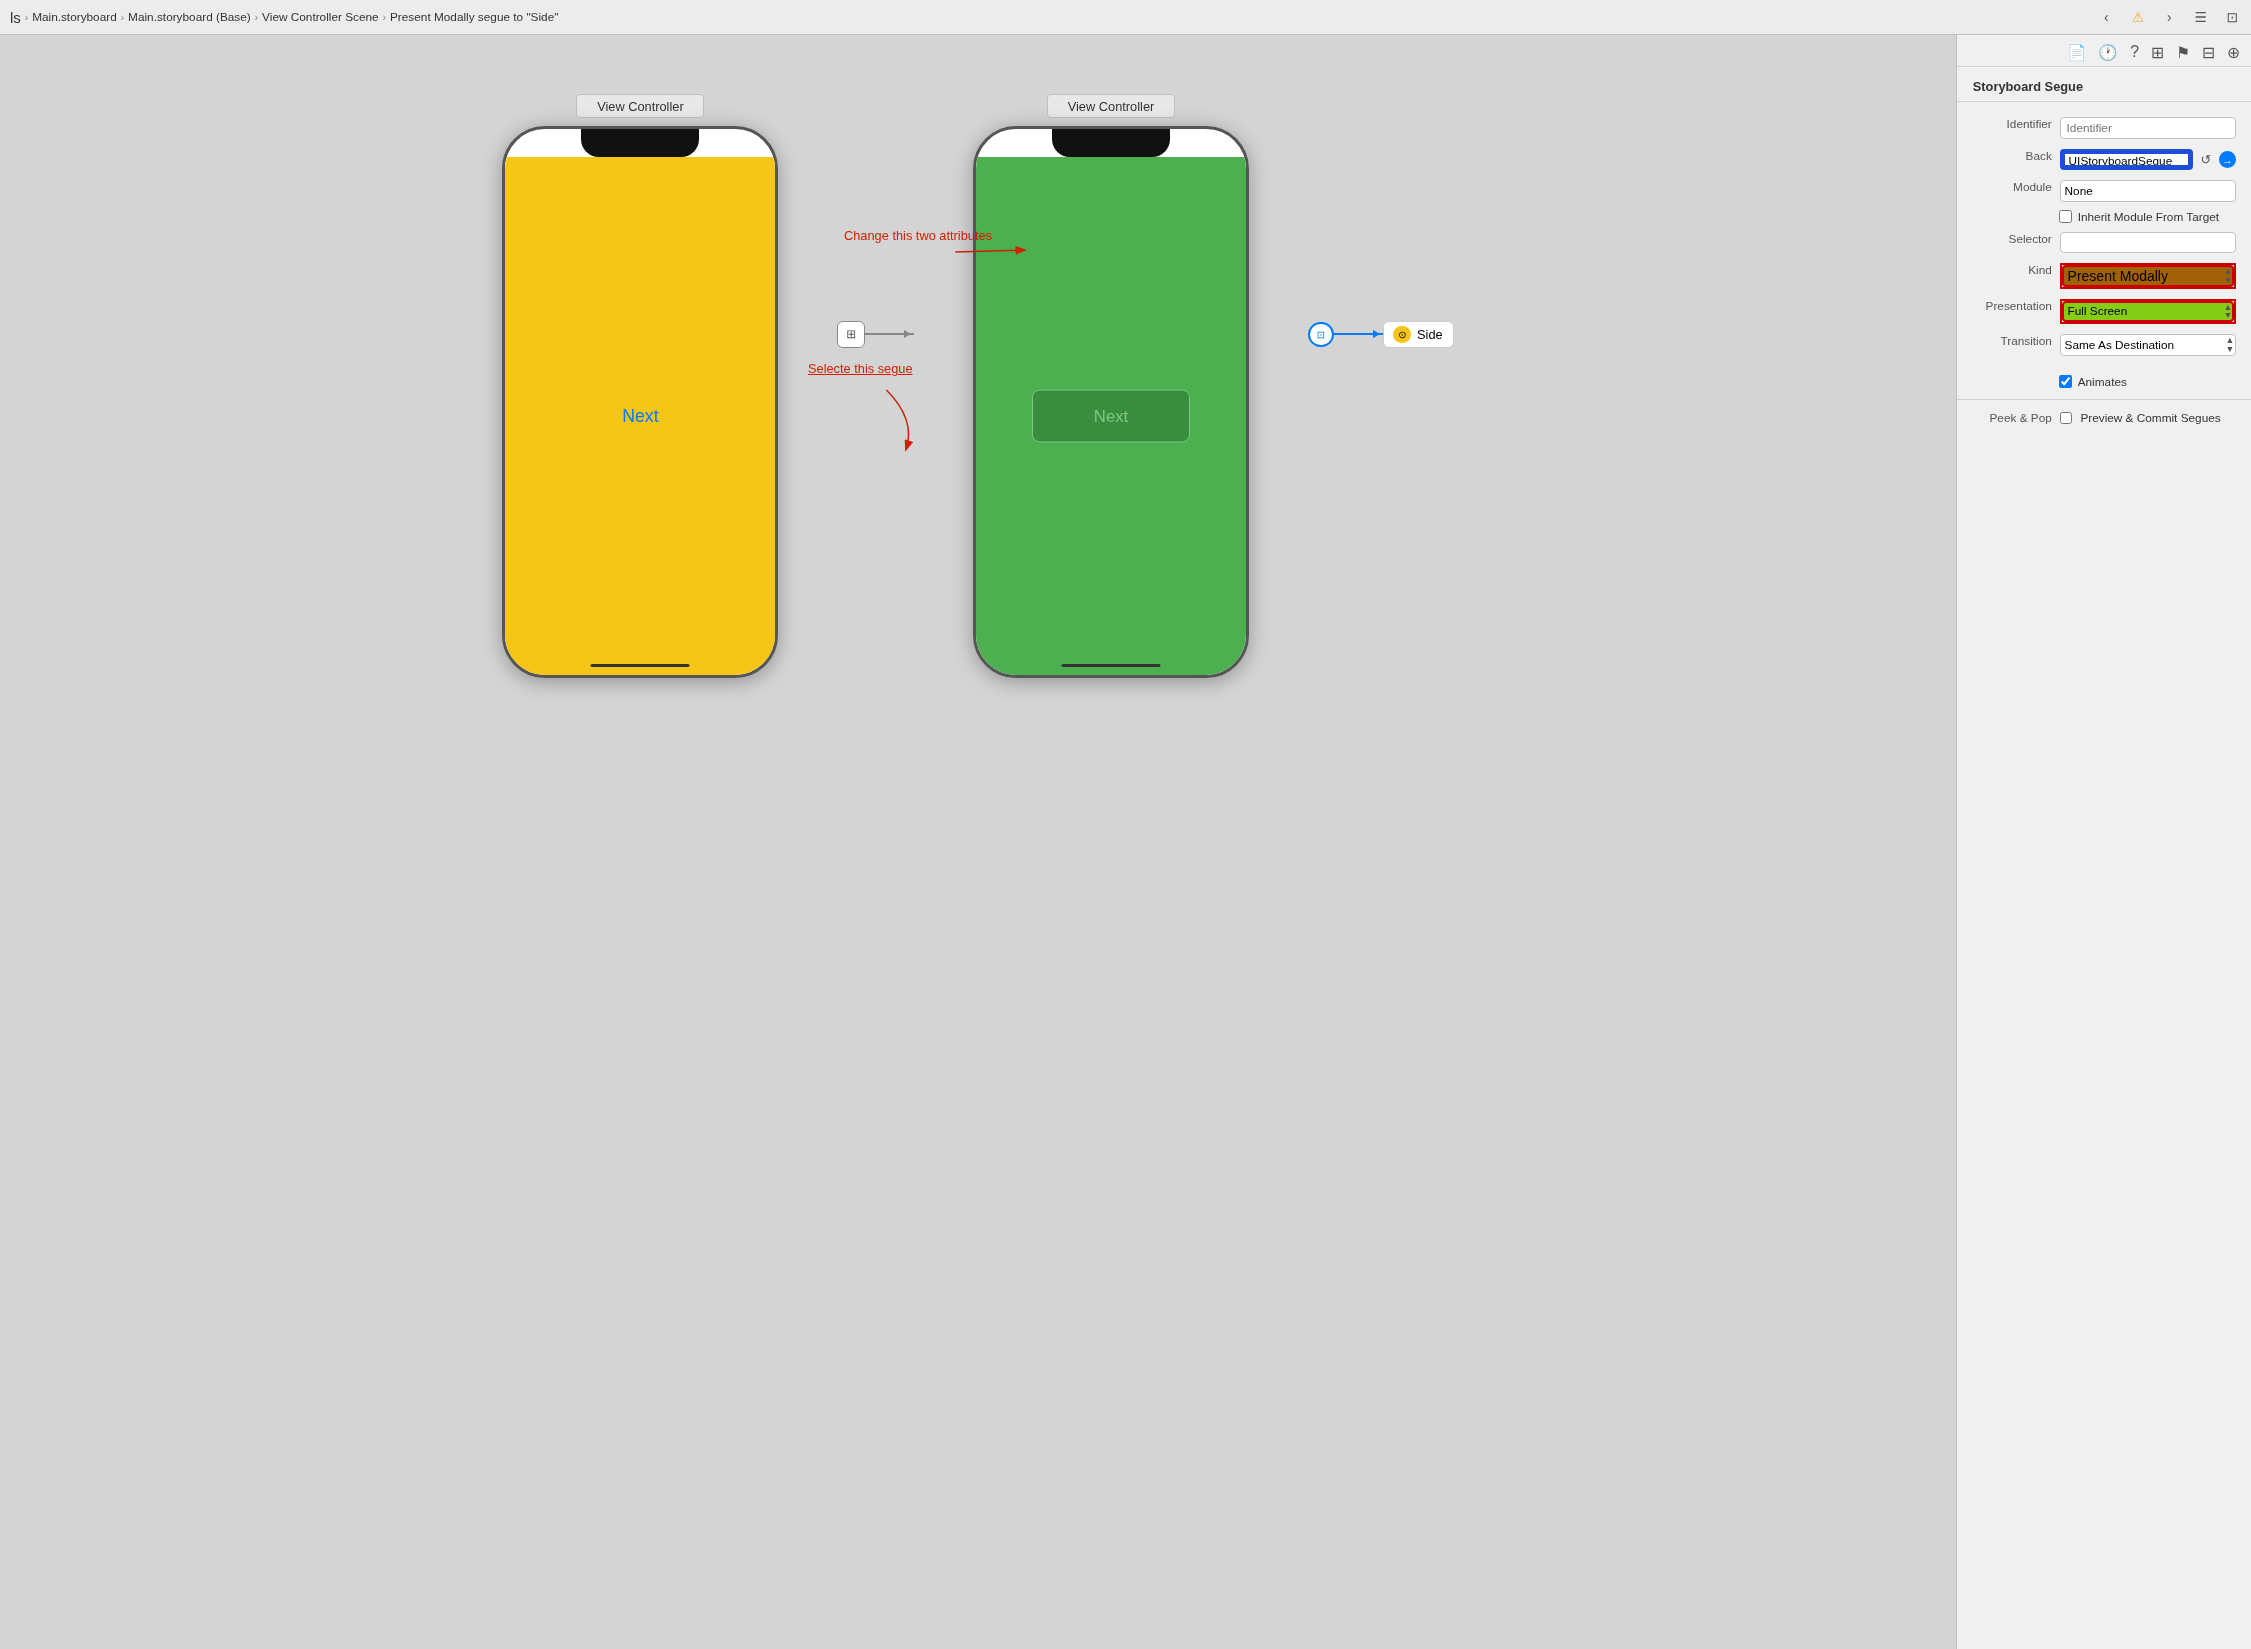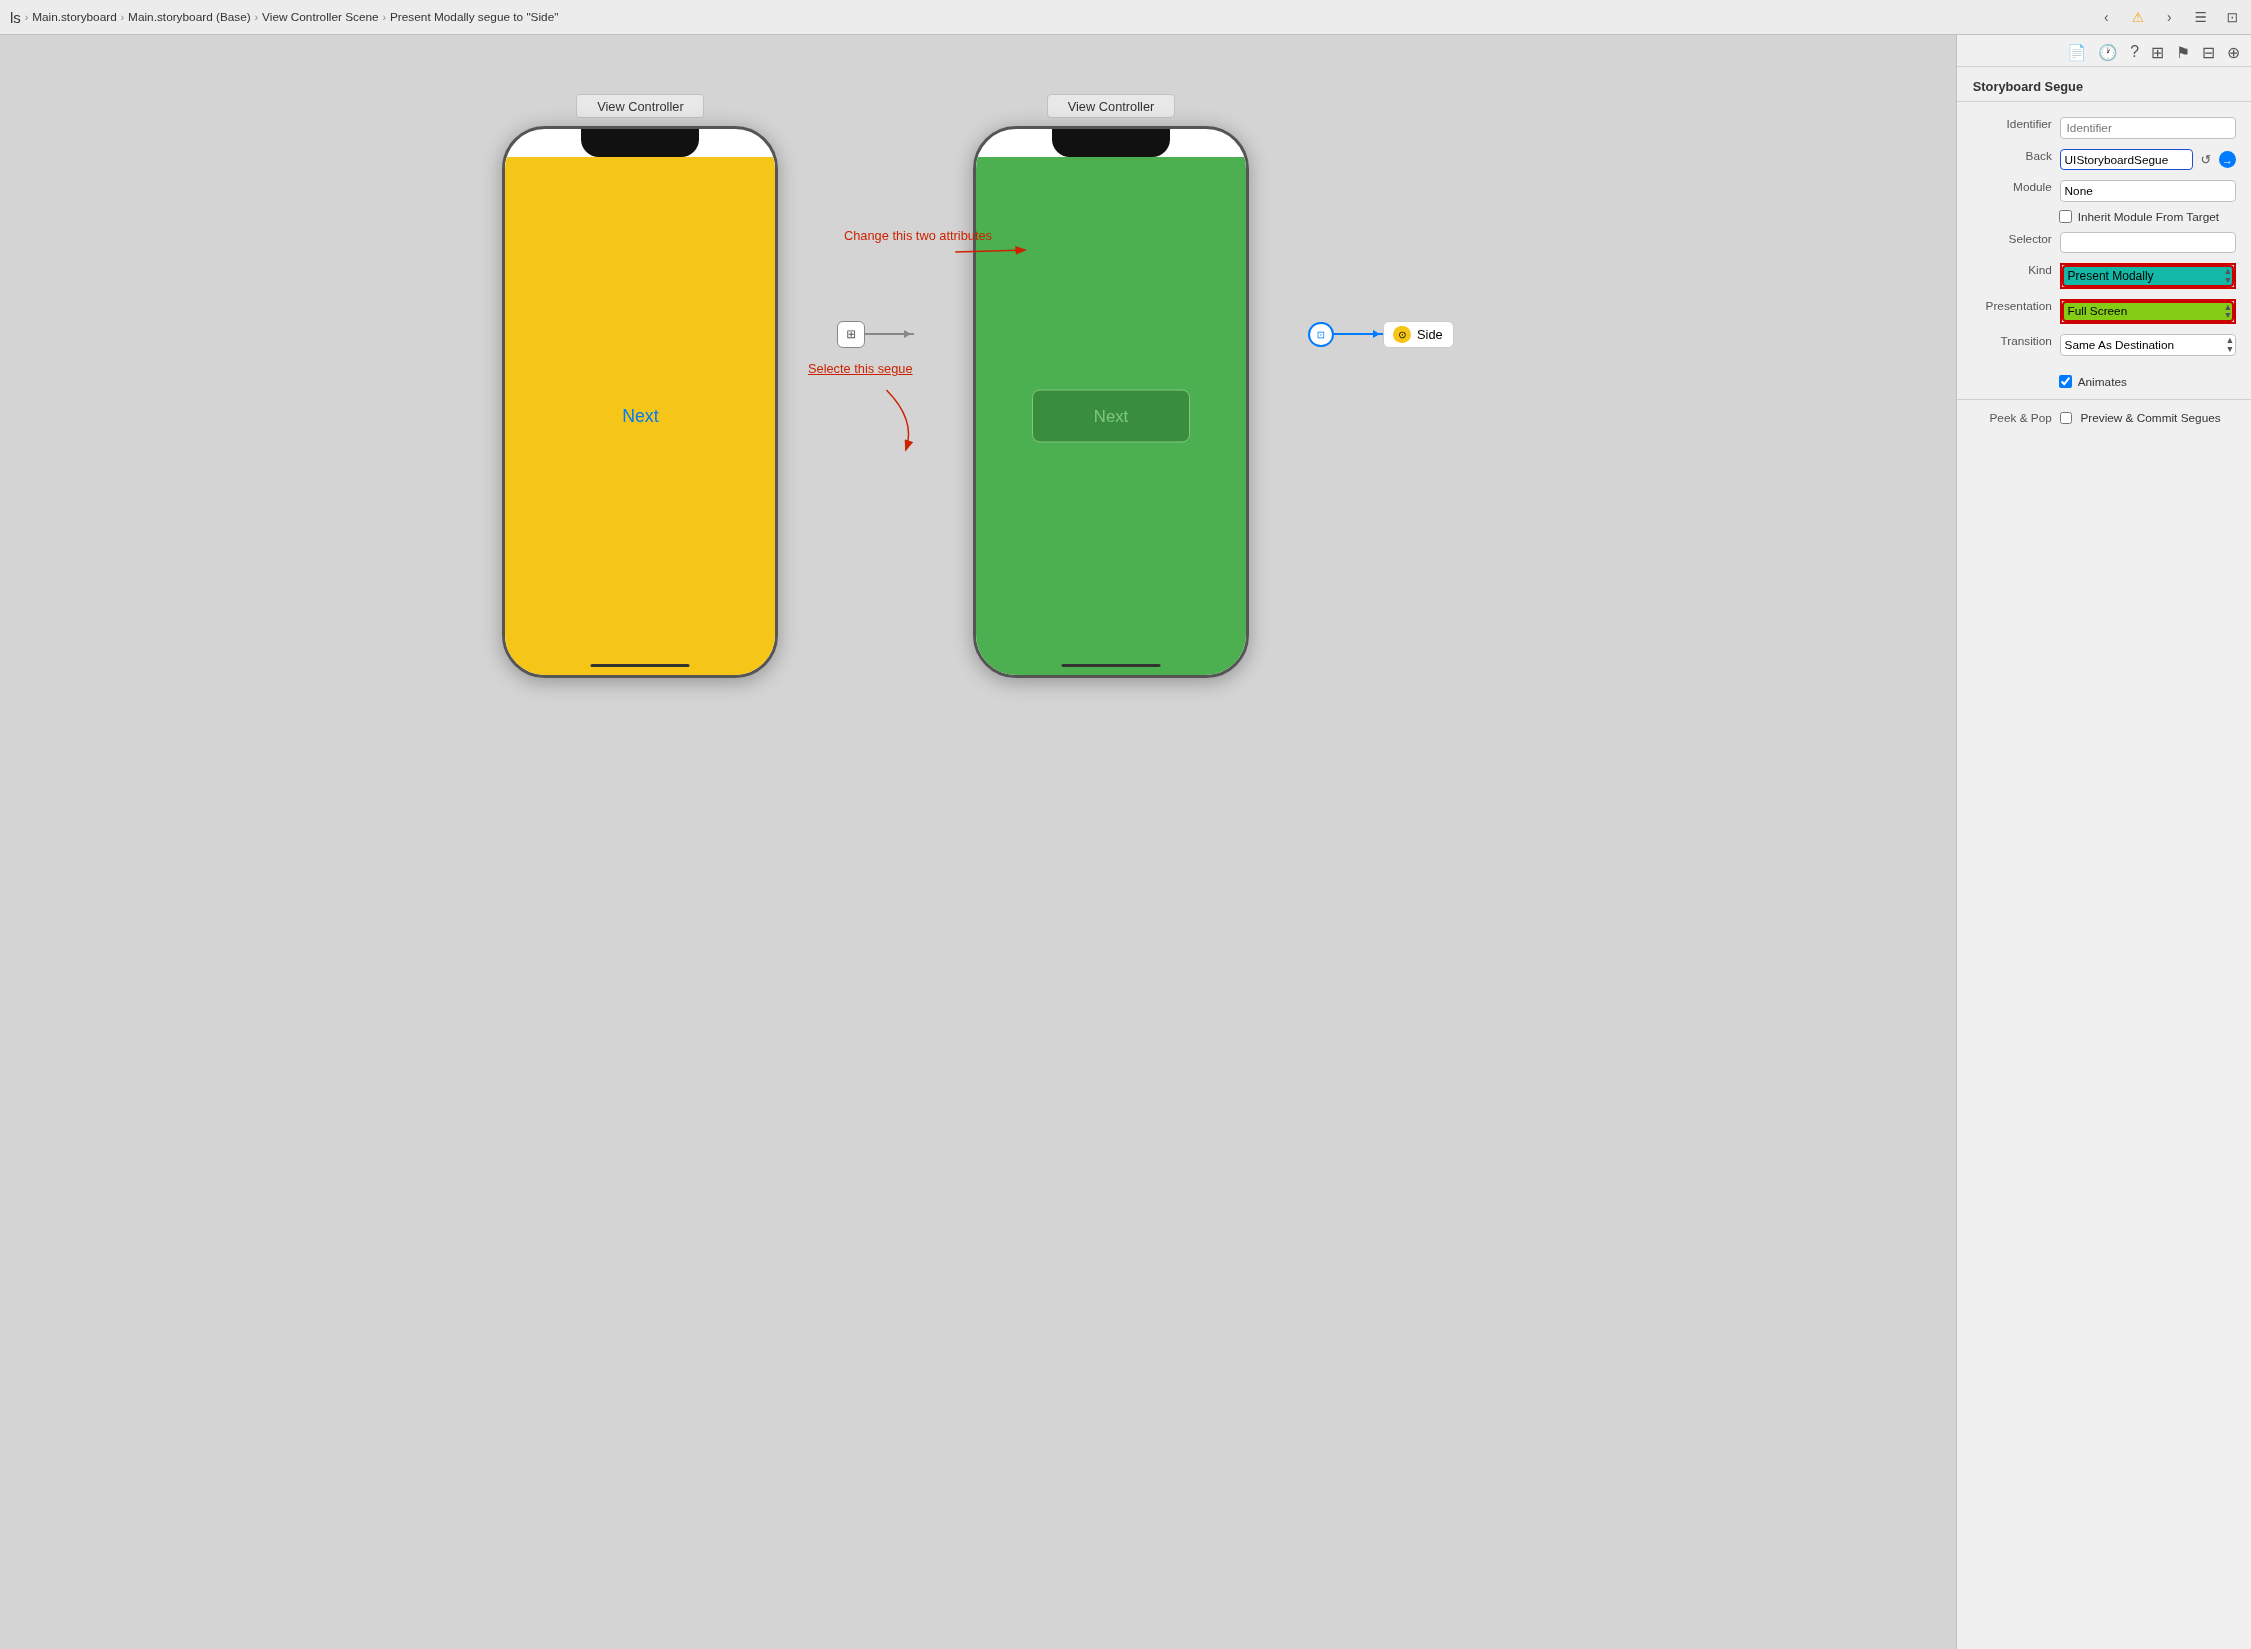--- a/index.html
+++ b/index.html
@@ -398,21 +398,21 @@
       flex: 1;
     }
 
     .class-select-wrapper {
       flex: 1;
       position: relative;
     }
     .class-select-wrapper select {
       width: 100%;
       height: 21.7px;
-      border: 1px solid #1d4ed8;
+      border: 5px solid #1d4ed8;
       border-radius: 3.9px;
       padding: 0 3.9px;
       font-size: 11.8px;
       background: white;
       appearance: none;
       -webkit-appearance: none;
     }
     .refresh-btn {
       width: 17.7px;
       height: 17.7px;
@@ -691,21 +691,21 @@
       </div>
 
       <div class="form-row">
         <span class="form-label">Selector</span>
         <input class="form-input" type="text" value="" style="">
       </div>
 
       <div class="form-row">
         <span class="form-label">Kind</span>
         <div class="select-wrapper select-highlighted" style="flex:1; position:relative;">
-          <select style="width:100%; height:21.7px; border:2px solid #cc0000; border-radius:3.9px; padding:0 3.9px; font-size:12px; background:#14b8a6; appearance:none; -webkit-appearance:none;">
+          <select style="width:100%; height:21.7px; border:2px solid #cc0000; border-radius:3.9px; padding:0 3.9px; font-size:14px; background:#a16207; appearance:none; -webkit-appearance:none;">
             <option>Present Modally</option>
             <option>Show</option>
             <option>Show Detail</option>
             <option>Present As Popover</option>
             <option>Custom</option>
           </select>
           <div style="position:absolute; right:2px; top:0; bottom:0; display:flex; align-items:center; pointer-events:none;">
             <span style="font-size:8.9px; color:#555; display:flex; flex-direction:column; line-height:1;">▲<br>▼</span>
           </div>
         </div>

